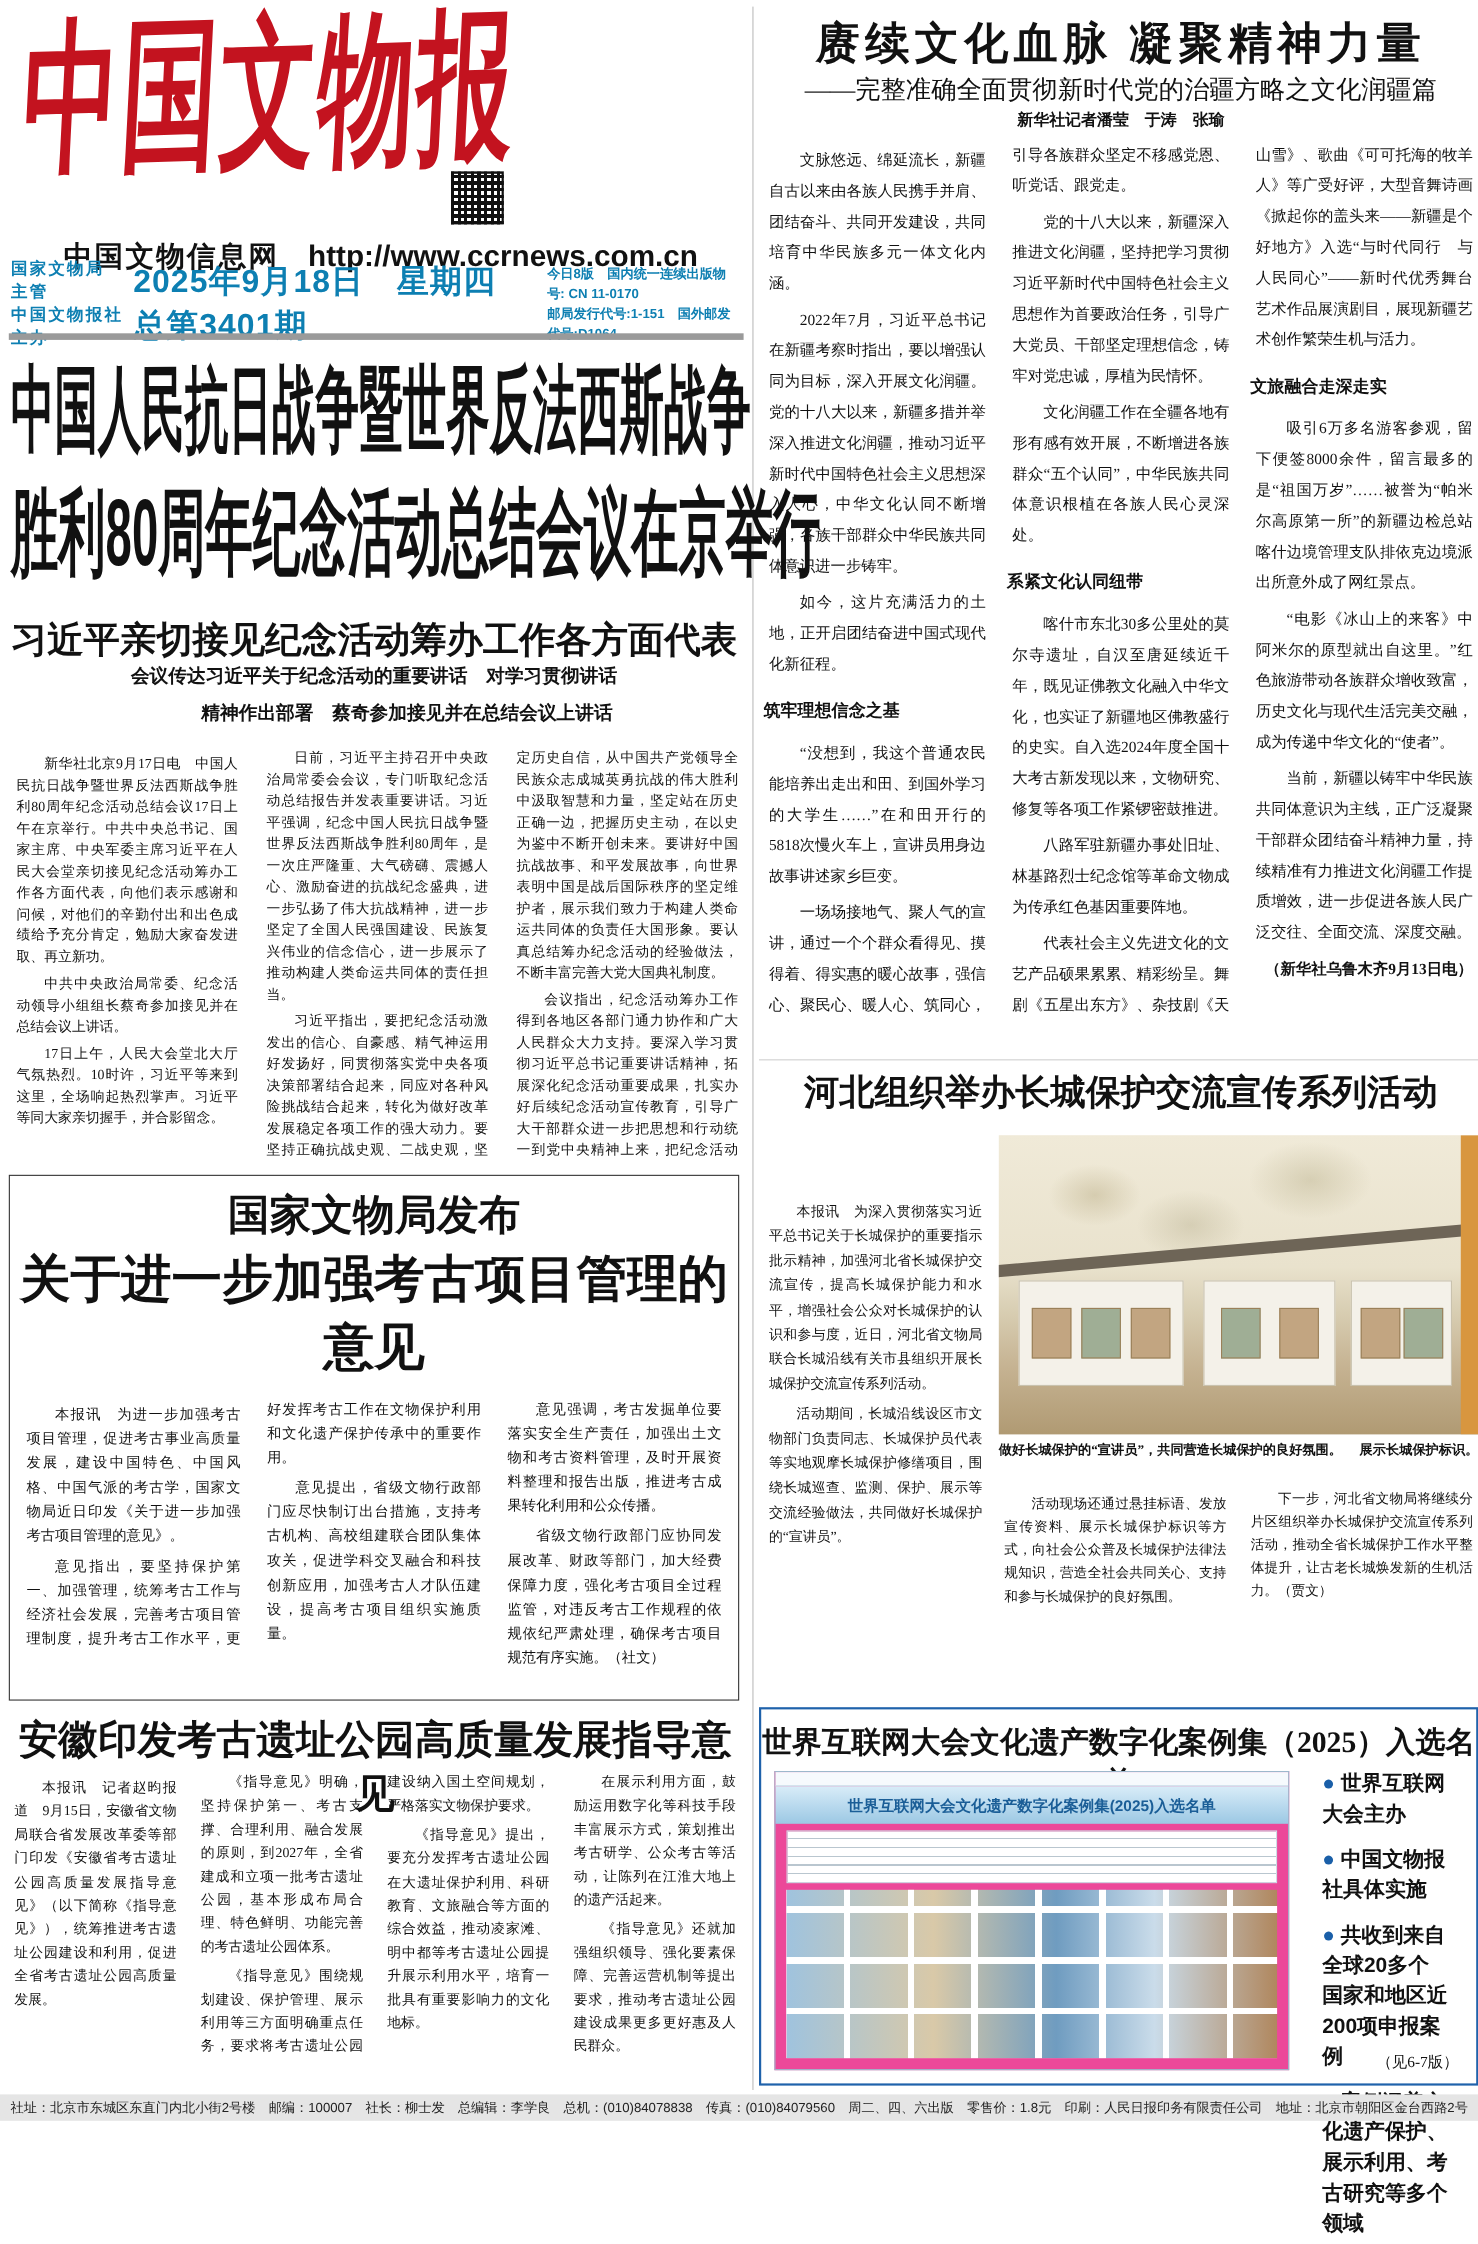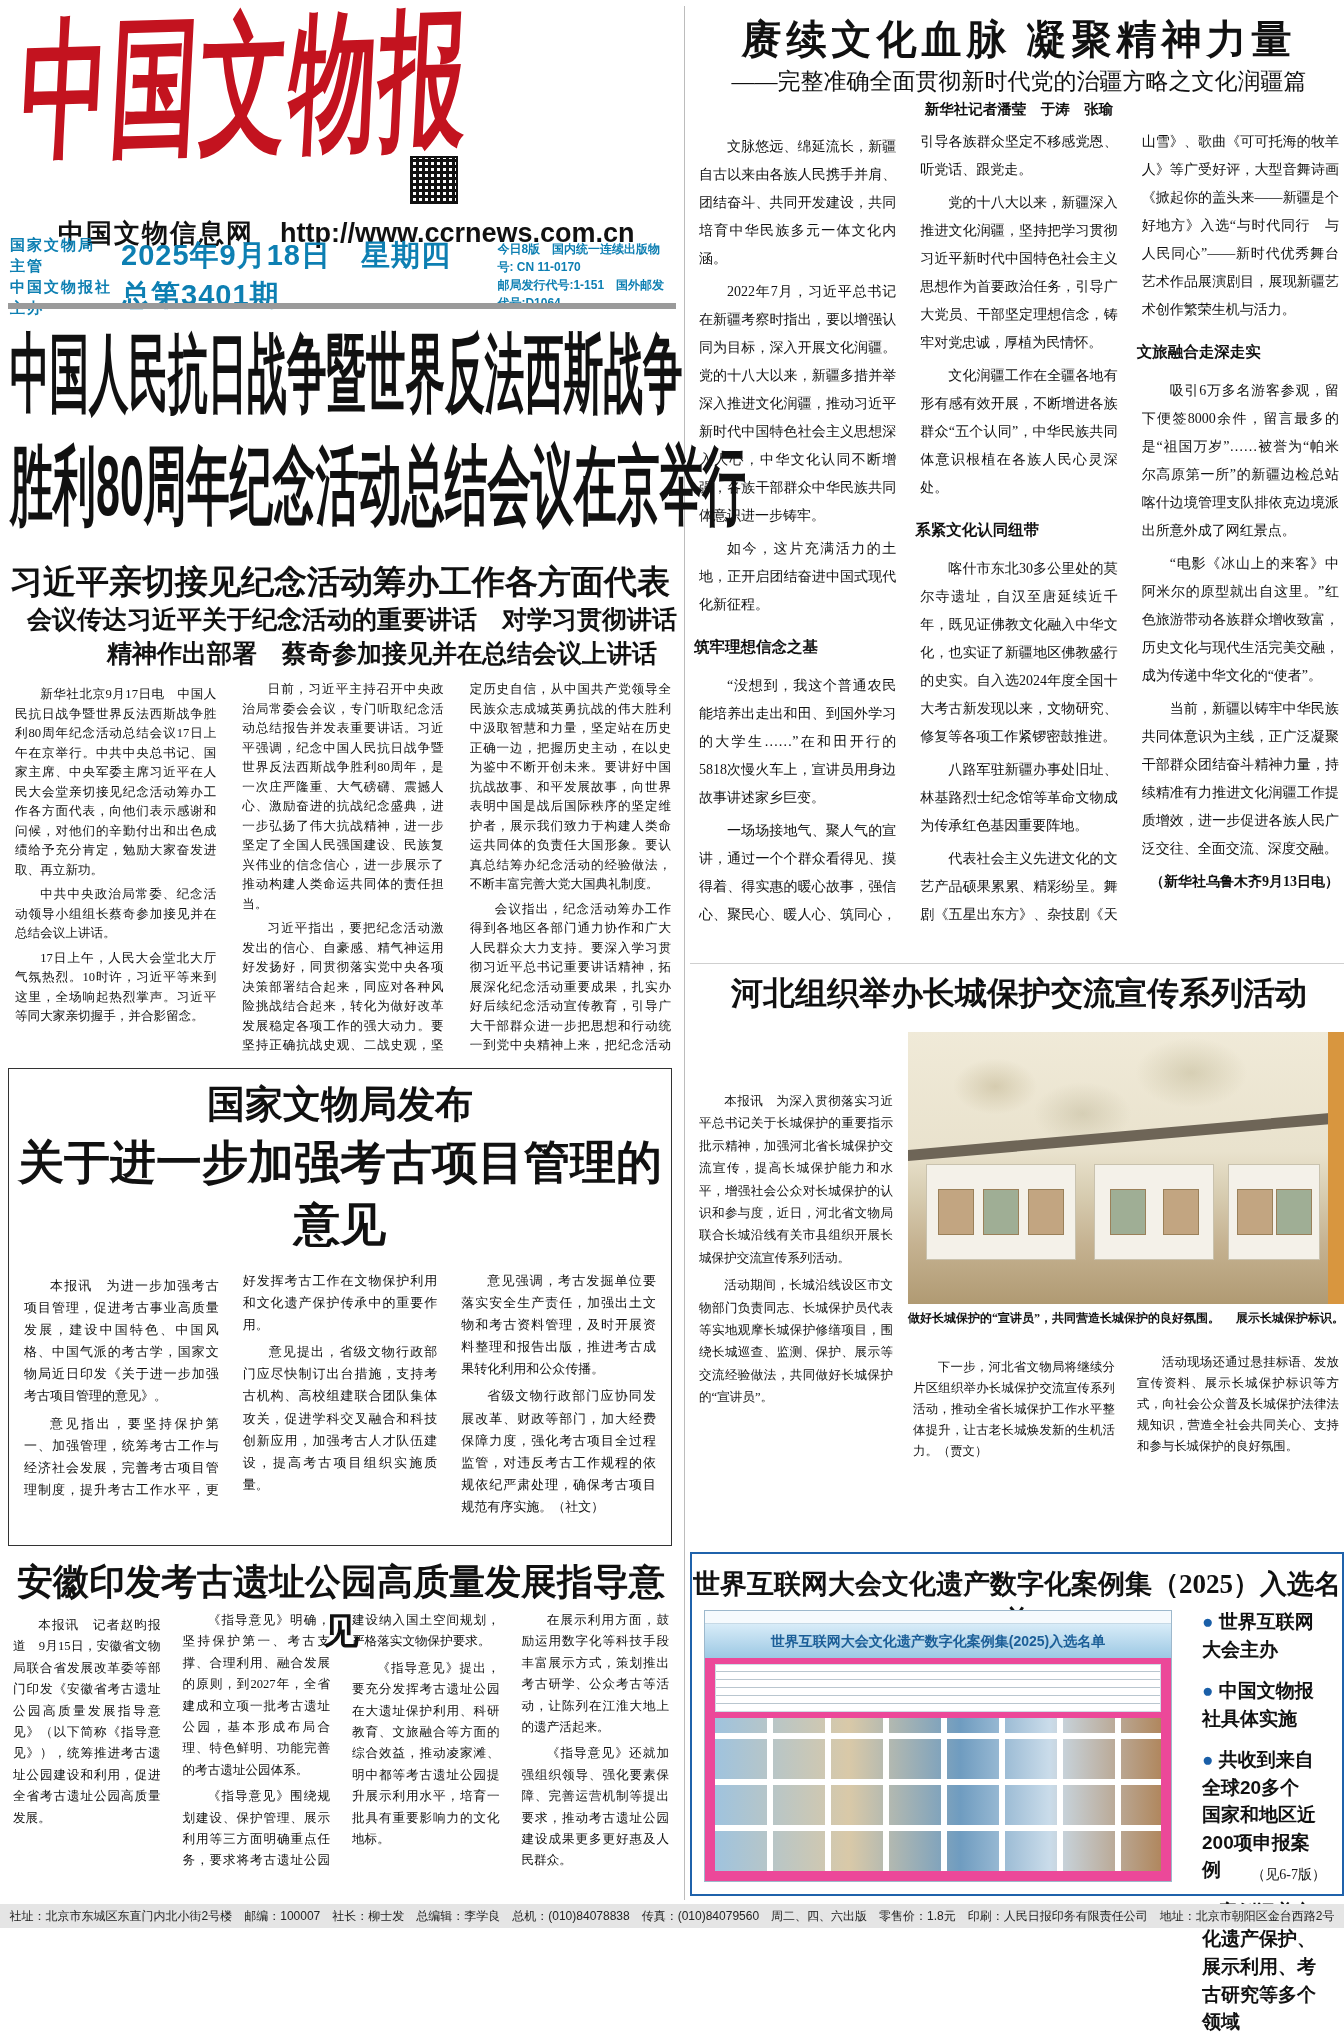--- a/index.html
+++ b/index.html
@@ -29,21 +29,21 @@
   .grayrule{left:8px;top:303px;width:668px;height:6px;background:#9a9a9a;}
   .vdivider{left:684px;top:6px;width:1px;height:1894px;background:#bcbcbc;}
 
   
   .lead-h1{left:10px;top:318px;width:700px;height:228px;overflow:visible;}
   .lead-h1 div{white-space:nowrap;font-weight:900;font-size:86px;line-height:1.3;
                transform-origin:left center;}
   .lead-h1 .l1{transform:scaleX(.46);}
   .lead-h1 .l2{transform:scaleX(.50);}
   .lead-h2{left:0;top:560px;width:680px;font-weight:900;font-size:33px;letter-spacing:0px;}
-  .deck{left:12px;top:604px;width:680px;font-weight:bold;font-size:25px;line-height:1.3;}
+  .deck{left:0;top:604px;width:680px;font-weight:bold;font-size:17px;line-height:1.3;}
   .deck2{top:638px;padding-left:30px;}
   .lead-body{left:10px;top:680px;width:666px;height:382px;overflow:hidden;
              column-count:3;column-gap:16px;font-size:12.6px;line-height:1.55;text-align:justify;}
   .lead-body p,.colbody p{margin:5px;text-indent:2em;}
 
   
   .nwh{left:8px;top:1068px;width:664px;height:478px;border:1px solid #333;box-sizing:border-box;}
   .nwh .t1{margin-top:10px;font-size:38px;font-weight:bold;}
   .nwh .t2{margin-top:2px;font-size:46px;font-weight:bold;}
   .nwh-body{margin:14px 10px 0;height:340px;overflow:hidden;column-count:3;column-gap:14px;
@@ -215,22 +215,22 @@
         <i></i>
         <i class="g"></i>
       </div>
     <div class="ph-orange"></div>
   </div>
   <div class="abs hb-caps">
     <span>做好长城保护的“宣讲员”，共同营造长城保护的良好氛围。</span>
     <span>展示长城保护标识。</span>
   </div>
   <div class="abs hb-more colbody serif">
+      <p>活动现场还通过悬挂标语、发放宣传资料、展示长城保护标识等方式，向社会公众普及长城保护法律法规知识，营造全社会共同关心、支持和参与长城保护的良好氛围。</p>
       <p>下一步，河北省文物局将继续分片区组织举办长城保护交流宣传系列活动，推动全省长城保护工作水平整体提升，让古老长城焕发新的生机活力。（贾文）</p>
-      <p>活动现场还通过悬挂标语、发放宣传资料、展示长城保护标识等方式，向社会公众普及长城保护法律法规知识，营造全社会共同关心、支持和参与长城保护的良好氛围。</p>
     </div>
 
   <div class="abs wic">
     <div class="wt center serif">世界互联网大会文化遗产数字化案例集（2025）入选名单</div>
     <div class="thumb">
       <div class="thumb-topbar"></div>
       <div class="thumb-title">世界互联网大会文化遗产数字化案例集(2025)入选名单</div>
       <div class="thumb-text"></div>
       <div class="thumb-grid"></div>
     </div>

